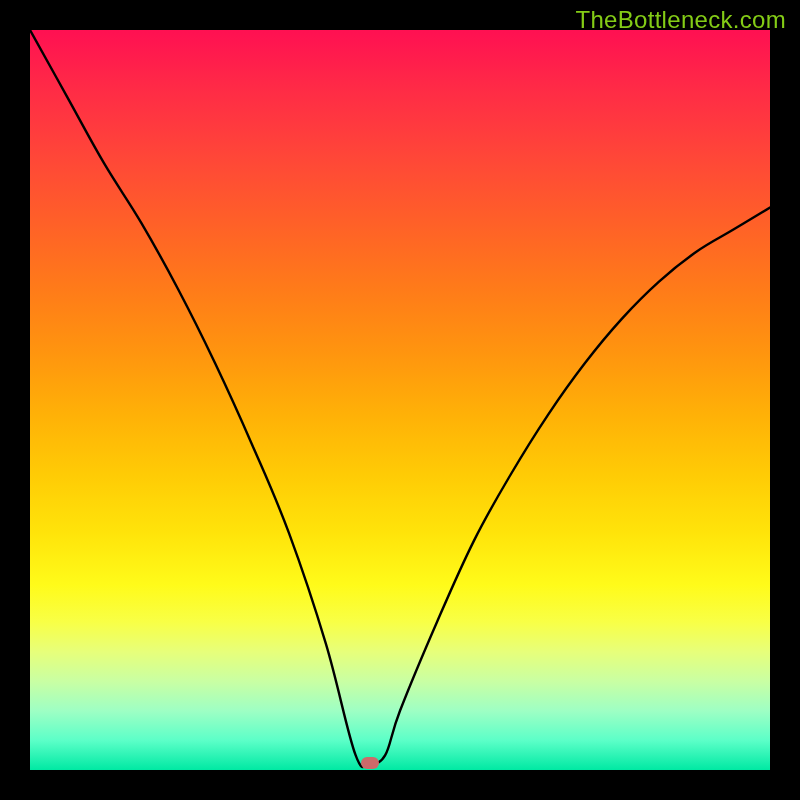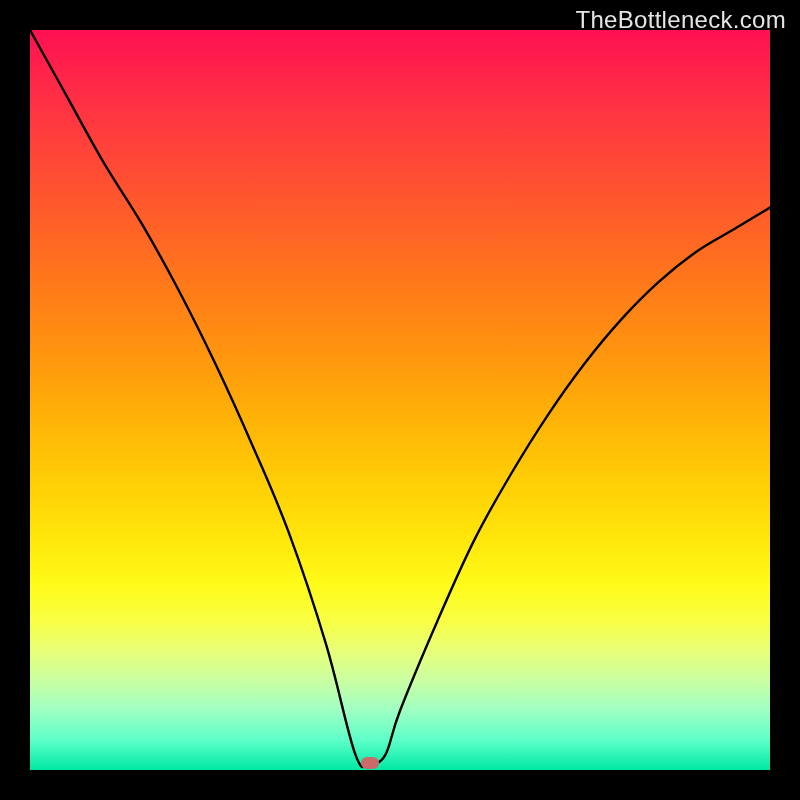--- a/index.html
+++ b/index.html
@@ -14,21 +14,21 @@
   .frame {
     position: relative;
     width: 800px;
     height: 800px;
     background: #000;
   }
   .watermark {
     position: absolute;
     top: 6px;
     right: 14px;
-    color: #e5e5e5;
+    color: #84cc16;
     font-size: 24px;
     font-weight: 500;
     letter-spacing: 0.3px;
     z-index: 5;
     user-select: none;
   }
   .plot {
     position: absolute;
     left: 30px;
     top: 30px;

